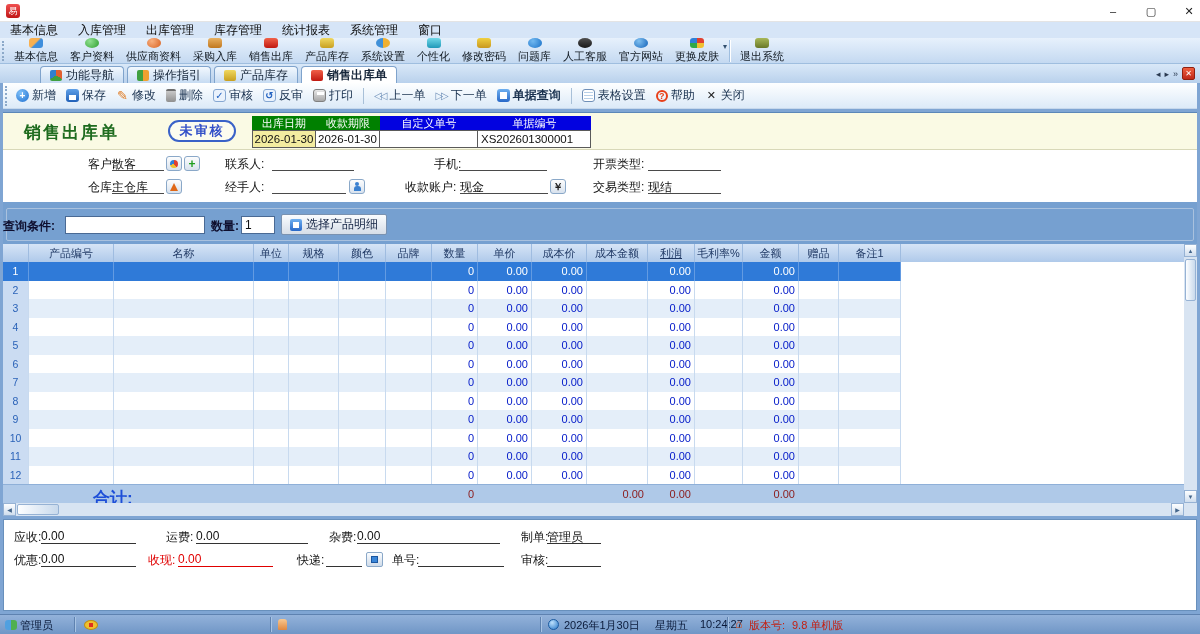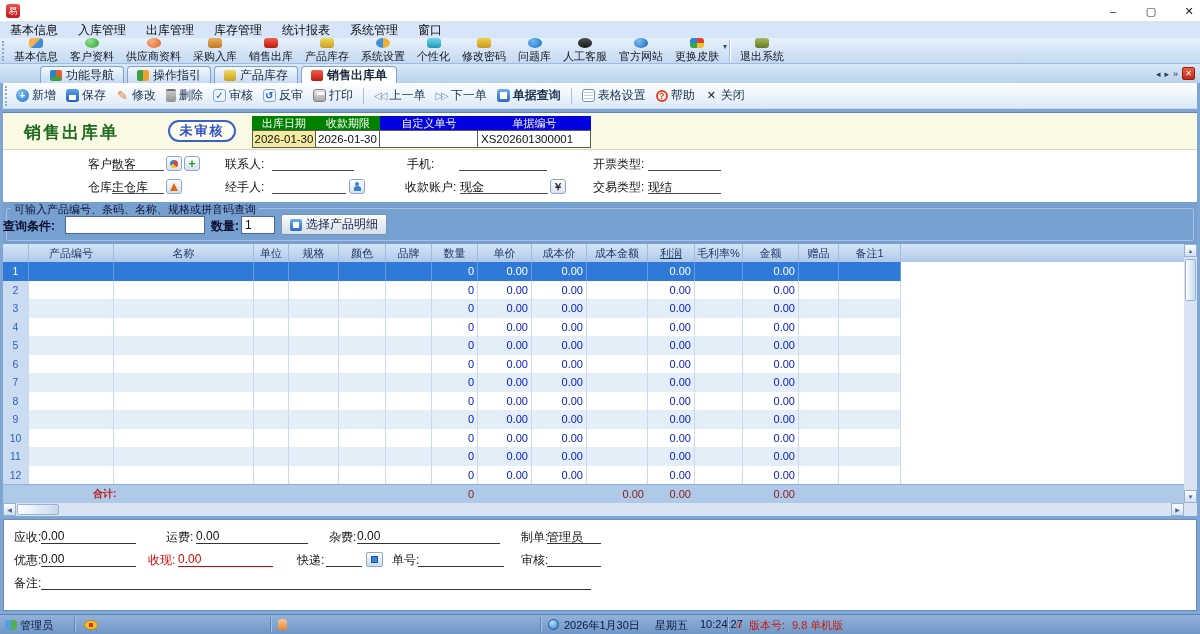--- a/index.html
+++ b/index.html
@@ -118,21 +118,21 @@
   .tbody{position:absolute;left:0;top:18px;width:898px}
   .tr{display:flex;width:898px;height:18.5px;background:#fff}
   .tr.alt{background:#E4EEF9}
   .tr.sel{background:#2F7AD8}
   .td{height:18.5px;line-height:18.5px;font-size:11px;color:#0018C8;border-right:1px solid #C8DAEF;overflow:hidden}
   .td.tdr{text-align:right;padding-right:3px}
   .td.tdnum{background:#CBDCF2;color:#2B63B8;text-align:center;font-size:10.5px}
   .tr.sel .td{color:#FFFFFF;border-right-color:rgba(255,255,255,.25)}
   .tr.sel .td.tdnum{background:transparent;color:#fff}
   .totalrow{position:absolute;left:0;top:240px;width:1181px;height:19px;background:#AFC9E8;border-top:1px solid #8FB0D8}
-  .totlabel{position:absolute;left:90px;top:2px;font-size:10px;font-weight:bold;color:#b91c1c}
+  .totlabel{position:absolute;left:90px;top:2px;font-size:17px;font-weight:bold;color:#1d4ed8}
   .totval{position:absolute;top:3px;width:68px;text-align:right;font-size:11px;color:#8B1A1A}
   .vscroll{position:absolute;right:0;top:0;width:13px;height:259px;background:#D8E4F2}
   .hscroll{position:absolute;left:0;top:259px;width:1181px;height:13px;background:#D8E4F2}
   .corner{position:absolute;right:0;top:259px;width:13px;height:13px;background:#D8E4F2}
   .sbtn{position:absolute;width:13px;height:13px;background:linear-gradient(#FDFEFF,#D0DEEE);border:1px solid #96B2D4;display:flex;align-items:center;justify-content:center;font-size:6px;color:#44668C}
   .sthumb{position:absolute;background:linear-gradient(90deg,#FDFEFF,#C8D9EC);border:1px solid #96B2D4;border-radius:2px}
 
   
   .footer{left:3px;top:519px;width:1194px;height:92px;background:#FFFFFF;border:1px solid #6890BC}
   .frow{position:absolute;left:0;width:100%;height:16px}
@@ -338,21 +338,21 @@
   <span class="flabel abs fr1" style="left:85px">客户:</span>
   <span class="finput abs fr1" style="left:109px;width:52px">散客</span>
   <span class="fbtn abs fr1" style="left:163px">
       <span class="pie"></span>
     </span>
   <span class="fbtn abs fr1" style="left:181px">
       <span class="plus">+</span>
     </span>
   <span class="flabel abs fr1" style="left:222px">联系人:</span>
   <span class="finput abs fr1" style="left:269px;width:82px"></span>
-  <span class="flabel abs fr1" style="left:404px">手机:</span>
+  <span class="flabel abs fr1" style="left:431px">手机:</span>
   <span class="finput abs fr1" style="left:456px;width:88px"></span>
   <span class="flabel abs fr1" style="left:590px">开票类型:</span>
   <span class="finput abs fr1" style="left:645px;width:73px"></span>
 
   <span class="flabel abs fr2" style="left:85px">仓库:</span>
   <span class="finput abs fr2" style="left:109px;width:52px">主仓库</span>
   <span class="fbtn abs fr2" style="left:163px">
       <span class="whicon"></span>
     </span>
   <span class="flabel abs fr2" style="left:222px">经手人:</span>
@@ -364,21 +364,20 @@
   <span class="finput abs fr2" style="left:457px;width:88px">现金</span>
   <span class="fbtn abs fr2" style="left:547px">
       <span class="yen">￥</span>
     </span>
   <span class="flabel abs fr2" style="left:590px">交易类型:</span>
   <span class="finput abs fr2" style="left:645px;width:73px">现结</span>
 </div>
 
 <div class="querybox abs">
   <div class="qframe abs"></div>
-  <span class="qtip abs">可输入产品编号、条码、名称、规格或拼音码查询</span>
   <span class="qlabel abs" style="left:0">查询条件:</span>
   <span class="qinput abs" style="left:62px;width:140px"></span>
   <span class="qlabel abs" style="left:208px">数量:</span>
   <span class="qinput abs" style="left:238px;width:34px">1</span>
   <span class="qbtn abs">
       <span class="qbic"></span>
       <span>选择产品明细</span>
     </span>
 </div>
 
@@ -658,24 +657,20 @@
     <span class="flbl" style="left:293px">快递:</span>
     <span class="fline" style="left:322px;width:36px"></span>
     <span class="xbtn" style="left:362px;top:0">
         <span class="sq"></span>
       </span>
     <span class="flbl" style="left:388px">单号:</span>
     <span class="fline" style="left:414px;width:86px"></span>
     <span class="flbl" style="left:517px">审核:</span>
     <span class="fline" style="left:543px;width:54px"></span>
   </div>
-  <div class="frow" style="top:55px">
-    <span class="flbl" style="left:10px">备注:</span>
-    <span class="fline" style="left:37px;width:550px"></span>
-  </div>
 </div>
 
 <div class="statusbar abs">
   <span class="sic-user abs"></span>
   <span class="stext abs" style="left:20px">管理员</span>
   <span class="sdiv abs" style="left:74px"></span>
   <span class="sic-vip abs"></span>
   <span class="sdiv abs" style="left:270px"></span>
   <span class="sic-person abs"></span>
   <span class="sdiv abs" style="left:540px"></span>

